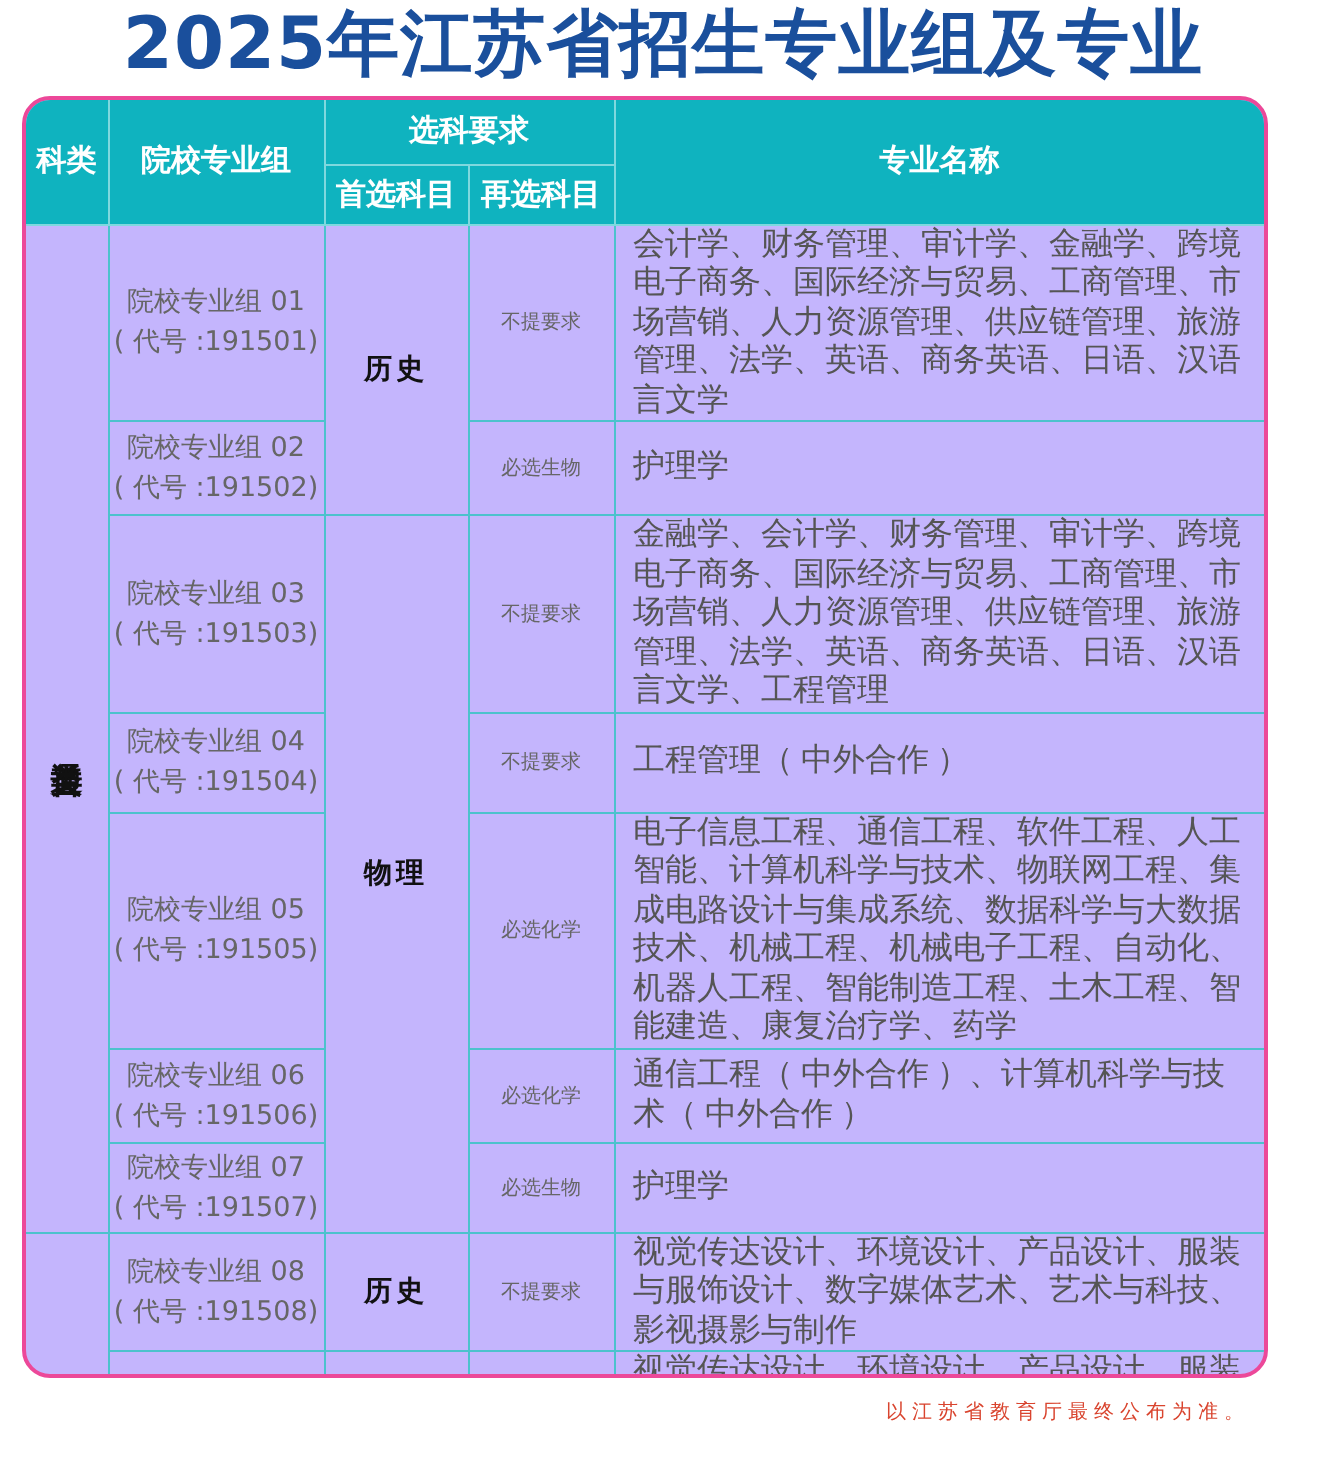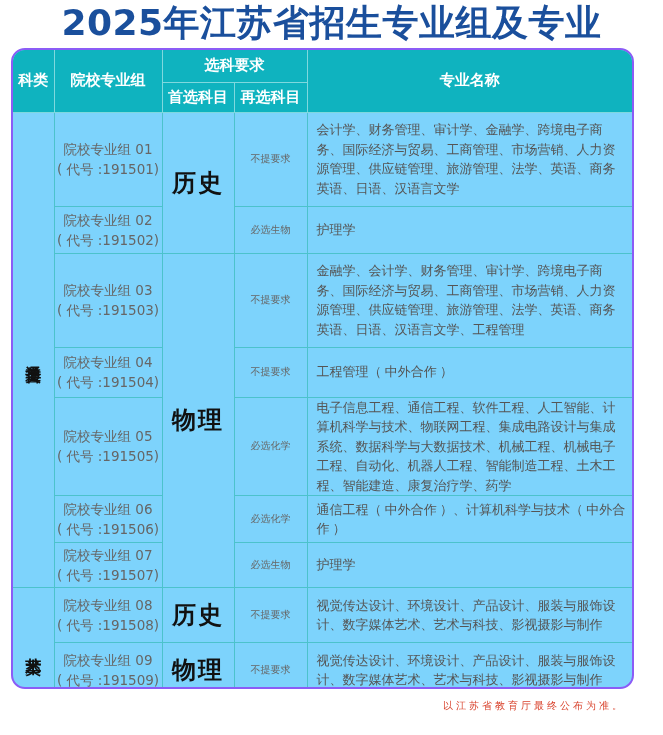--- a/index.html
+++ b/index.html
@@ -7,46 +7,46 @@
     width: 663px; height: 735px; background: #ffffff; position: relative; overflow: hidden;
     font-family: "DejaVu Sans", "Liberation Sans", sans-serif;
   }
   .title {
     position: absolute; left: 0; top: 6px; width: 663px; text-align: center;
     font-size: 36px; font-weight: bold; color: #1a4f9c; letter-spacing: 0.5px;
     line-height: 34px;
   }
   .table-wrap {
     position: absolute; left: 11px; top: 48px; width: 623px; height: 641px;
-    border: 2px solid #8b5cf6; border-radius: 14px; box-sizing: border-box; overflow: hidden;
-    background: #7dd3fc;
+    border: 2px solid #ec4899; border-radius: 14px; box-sizing: border-box; overflow: hidden;
+    background: #c4b5fd;
   }
   table {
     border-collapse: collapse; width: 100%; height: 100%; table-layout: fixed;
   }
   th, td {
     border: 1px solid #4cc2cc; text-align: center; vertical-align: middle; padding: 0;
   }
   tr:first-child th { border-top: none; }
   th:first-child, td.cat { border-left: none; }
   th.last, td.majors { border-right: none; font-family: Liberation Serif, serif; }
   tr:last-child td { border-bottom: none; }
   thead th {
     background: #0fb3bf; color: #ffffff; font-weight: bold; font-size: 15px;
     border-color: #7fd8de;
   }
   .cat-text {
     font-weight: bold; font-size: 16px; color: #111; line-height: 20px;
     writing-mode: vertical-rl; text-orientation: upright; display: inline-block; letter-spacing: 1px;
   }
   .group { font-size: 13.5px; color: #666; line-height: 20px; margin-left: 14px; }
-  .first { font-weight: bold; font-size: 24px; color: #111; letter-spacing: 2px; }
+  .first { font-weight: bold; font-size: 14px; color: #111; letter-spacing: 2px; }
   .second { font-size: 10px; color: #666; }
   td.majors {
-    text-align: left; font-size: 13px; color: #555; line-height: 19.5px; padding: 0 6px 0 9px;
+    text-align: left; font-size: 16px; color: #555; line-height: 19.5px; padding: 0 6px 0 9px;
   }
   .note {
     position: absolute; right: 38px; top: 699px; font-family: Liberation Mono, monospace;
     font-size: 10px; color: #d9442e; letter-spacing: 3px;
   }
 </style>
 </head>
 <body>
 
 <div class="title">2025年江苏省招生专业组及专业</div>

